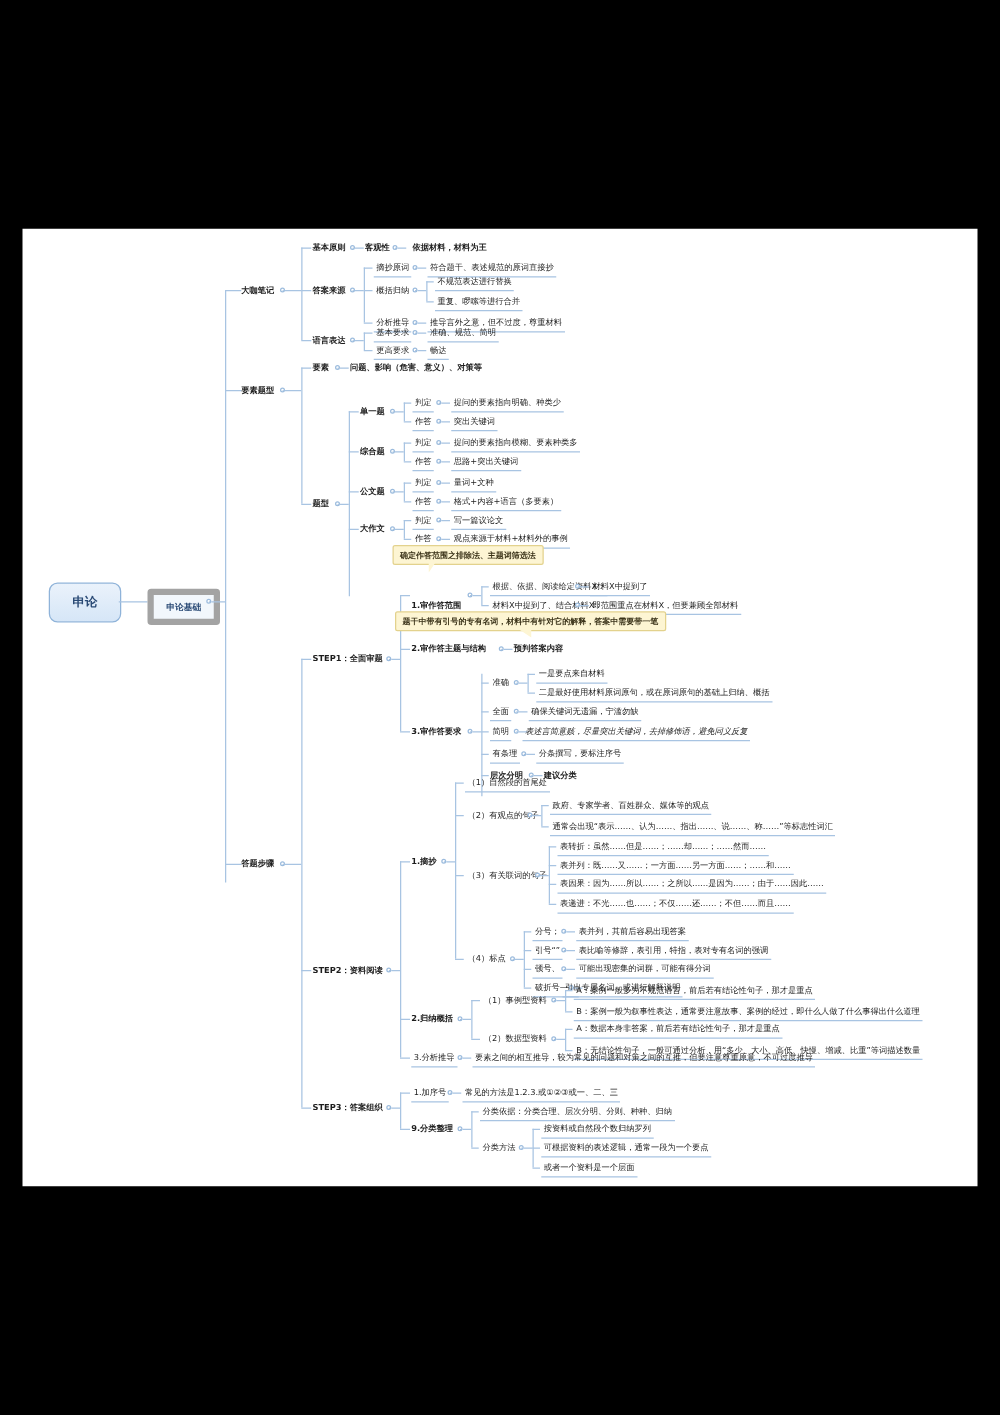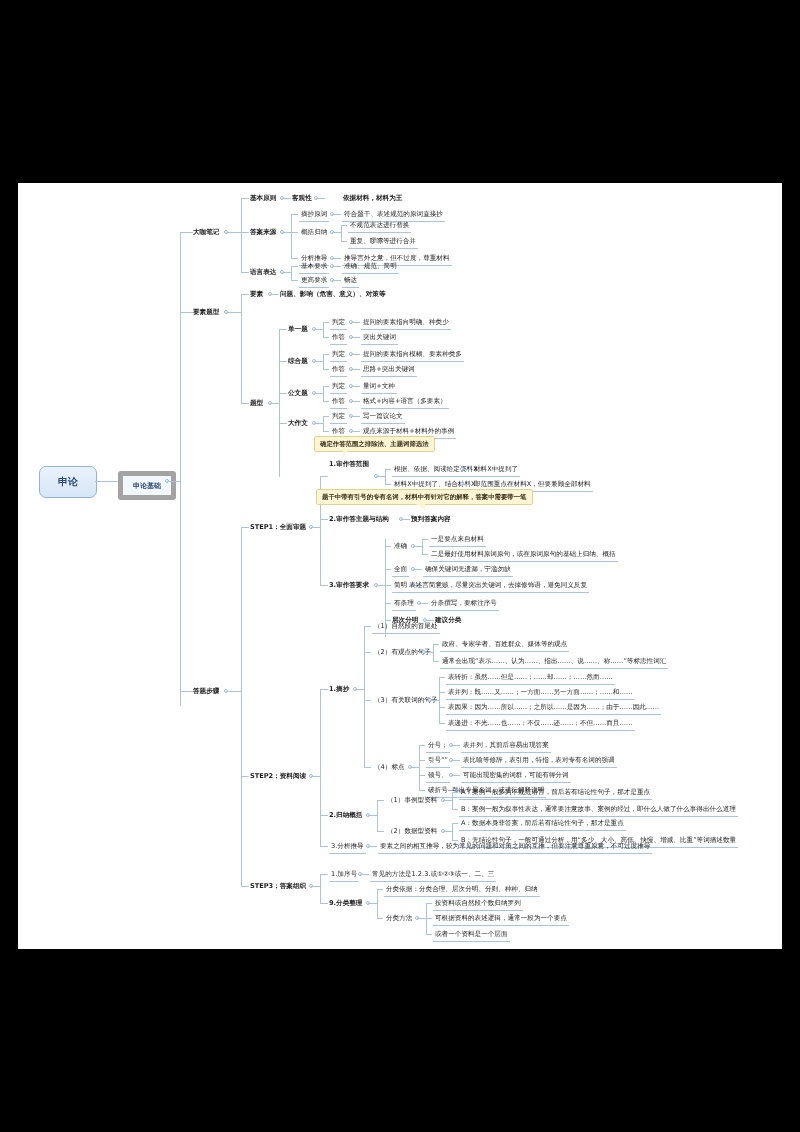--- a/index.html
+++ b/index.html
@@ -75,21 +75,21 @@
     <div class="h" style="left:210px;top:49px;width:13px;"></div>
     <div class="v" style="left:223px;top:15px;height:74px;"></div>
 
     <div class="h" style="left:223px;top:15px;width:8px;"></div>
     <div class="lbl b" style="left:232px;top:11px;">基本原则</div>
     <div class="dot" style="left:262px;top:12.5px;"></div>
     <div class="h" style="left:266px;top:15px;width:7px;"></div>
     <div class="lbl b" style="left:274px;top:11px;">客观性</div>
     <div class="dot" style="left:296px;top:12.5px;"></div>
     <div class="h" style="left:300px;top:15px;width:7px;"></div>
-    <div class="lbl b" style="left:325px;top:11px;">依据材料，材料为王</div>
+    <div class="lbl b" style="left:312px;top:11px;">依据材料，材料为王</div>
 
     <div class="h" style="left:223px;top:49px;width:8px;"></div>
     <div class="lbl b" style="left:232px;top:45px;">答案来源</div>
     <div class="dot" style="left:262px;top:46.5px;"></div>
     <div class="h" style="left:266px;top:49px;width:7px;"></div>
     <div class="v" style="left:273px;top:31px;height:44px;"></div>
 
     <div class="h" style="left:273px;top:31px;width:7px;"></div>
     <div class="topic" style="left:281px;top:26px;">摘抄原词</div>
     <div class="dot" style="left:312px;top:28.5px;"></div>
@@ -219,21 +219,21 @@
     <div class="h" style="left:210px;top:508px;width:13px;"></div>
     <div class="v" style="left:223px;top:344px;height:359px;"></div>
 
     <div class="h" style="left:223px;top:344px;width:8px;"></div>
     <div class="lbl b" style="left:232px;top:340px;">STEP1：全面审题</div>
     <div class="dot" style="left:291px;top:341.5px;"></div>
     <div class="h" style="left:295px;top:344px;width:7px;"></div>
     <div class="v" style="left:302px;top:293px;height:109px;"></div>
 
     <div class="h" style="left:302px;top:293px;width:8px;"></div>
-    <div class="lbl b" style="left:311px;top:277px;text-align:center;">1.审作答范围</div>
+    <div class="lbl b" style="left:311px;top:297px;text-align:center;">1.审作答范围</div>
     <div class="dot" style="left:356px;top:290.5px;"></div>
     <div class="h" style="left:360px;top:293px;width:7px;"></div>
     <div class="v" style="left:367px;top:286px;height:15px;"></div>
     <div class="h" style="left:367px;top:286px;width:6px;"></div>
     <div class="topic" style="left:374px;top:281px;">根据、依据、阅读给定资料X：</div>
     <div class="dot" style="left:442px;top:283.5px;"></div>
     <div class="h" style="left:446px;top:286px;width:7px;"></div>
     <div class="topic" style="left:454px;top:281px;">材料X中提到了</div>
     <div class="h" style="left:367px;top:301px;width:6px;"></div>
     <div class="topic" style="left:374px;top:296px;">材料X中提到了、结合材料X：</div>
@@ -269,21 +269,21 @@
     <div class="h" style="left:367px;top:386px;width:6px;"></div>
     <div class="topic" style="left:374px;top:381px;">全面</div>
     <div class="dot" style="left:393px;top:383.5px;"></div>
     <div class="h" style="left:397px;top:386px;width:7px;"></div>
     <div class="topic" style="left:405px;top:381px;">确保关键词无遗漏，宁滥勿缺</div>
 
     <div class="h" style="left:367px;top:402px;width:6px;"></div>
     <div class="topic" style="left:374px;top:397px;">简明</div>
     <div class="dot" style="left:393px;top:399.5px;"></div>
     <div class="h" style="left:397px;top:402px;width:7px;"></div>
-    <div class="topic" style="left:389px;top:397px;">表述言简意赅，尽量突出关键词，去掉修饰语，避免同义反复</div>
+    <div class="topic" style="left:400px;top:397px;font-style:italic;">表述言简意赅，尽量突出关键词，去掉修饰语，避免同义反复</div>
 
     <div class="h" style="left:367px;top:420px;width:6px;"></div>
     <div class="topic" style="left:374px;top:415px;">有条理</div>
     <div class="dot" style="left:399px;top:417.5px;"></div>
     <div class="h" style="left:403px;top:420px;width:7px;"></div>
     <div class="topic" style="left:411px;top:415px;">分条撰写，要标注序号</div>
 
     <div class="h" style="left:367px;top:437px;width:6px;"></div>
     <div class="lbl b" style="left:374px;top:433px;">层次分明</div>
     <div class="dot" style="left:405px;top:434.5px;"></div>

